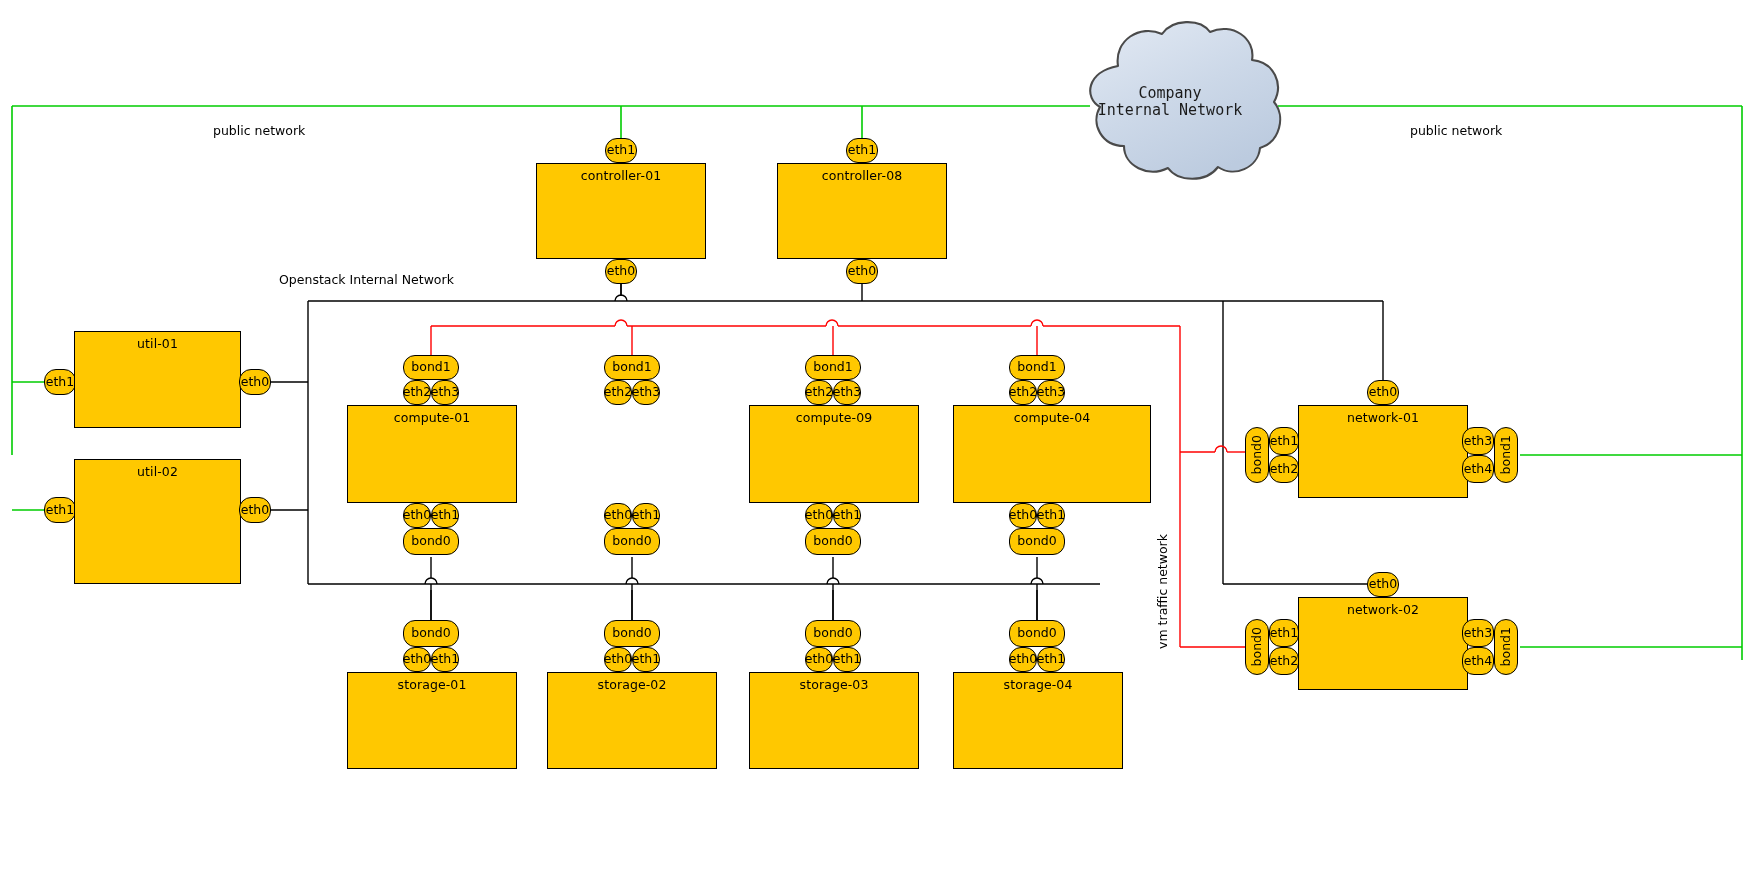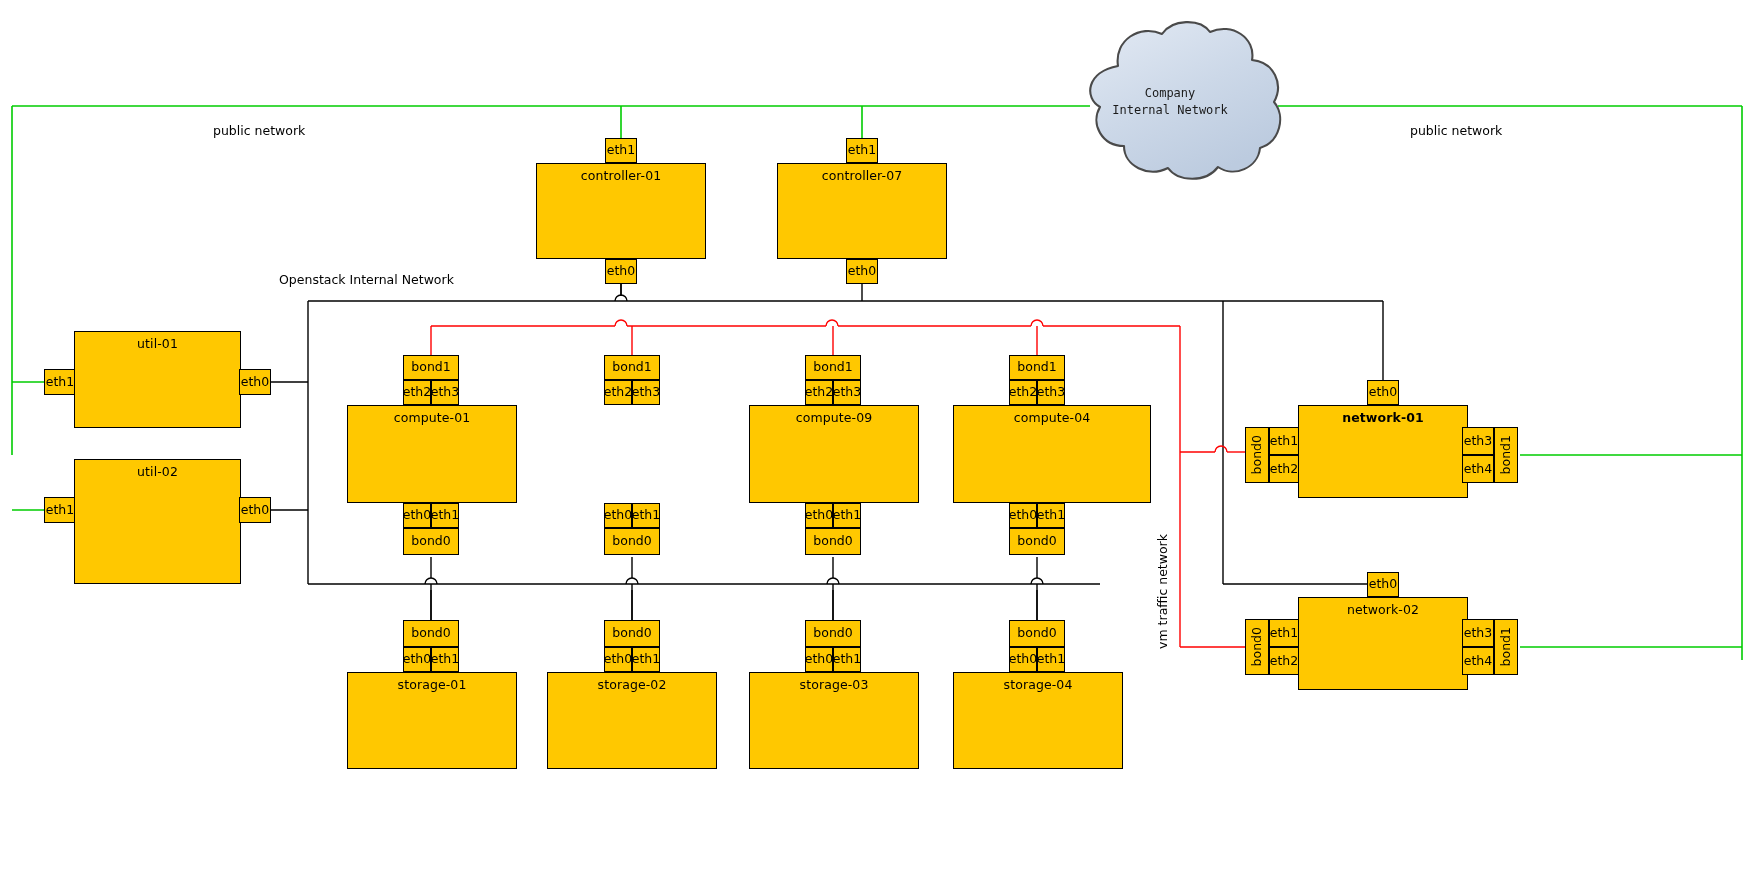--- a/index.html
+++ b/index.html
@@ -6,29 +6,29 @@
   html,body{margin:0;padding:0;background:#ffffff;}
   body{font-family:"DejaVu Sans","Liberation Sans",sans-serif;}
   #canvas{position:relative;width:1754px;height:874px;overflow:hidden;background:#fff;}
   svg.wires{position:absolute;left:0;top:0;width:1754px;height:874px;pointer-events:none;}
 
   
   .box{position:absolute;box-sizing:border-box;background:#FFC800;border:1.3px solid #000;
        display:flex;align-items:flex-start;justify-content:center;color:#000;}
   .box.port{align-items:center;justify-content:center;}
   .host{font-size:12.5px;padding-top:4px;letter-spacing:.1px;}
-  .port{font-size:12.5px;}
+  .port{font-size:12.5px;border-radius:12px;}
   .port span{line-height:1;}
   .vert span{writing-mode:vertical-rl;transform:rotate(180deg);line-height:1;}
 
   
   .lbl{position:absolute;font-size:12.5px;color:#000;white-space:nowrap;}
   .lbl.vertical{writing-mode:vertical-rl;transform:rotate(180deg);}
   .cloudtxt{position:absolute;font-family:"DejaVu Sans Mono","Liberation Mono",monospace;
-            font-size:12px;color:#1b1b1b;text-align:center;line-height:17px;white-space:pre-line;}
+            font-size:15px;color:#1b1b1b;text-align:center;line-height:17px;white-space:pre-line;}
 </style>
 </head>
 <body>
 
 <div id="canvas">
 
   <svg class="wires" viewBox="0 0 1754 874">
 
     <g stroke="#00CC00" stroke-width="1.6" fill="none">
 
@@ -146,21 +146,21 @@
       <span>controller-01</span>
     </div>
   <div class="box port" style="left:605px;top:259px;width:32px;height:25px;">
       <span>eth0</span>
     </div>
 
   <div class="box port" style="left:846px;top:138px;width:32px;height:25px;">
       <span>eth1</span>
     </div>
   <div class="box host" style="left:777px;top:163px;width:170px;height:96px;">
-      <span>controller-07</span>
+      <span>controller-08</span>
     </div>
   <div class="box port" style="left:846px;top:259px;width:32px;height:25px;">
       <span>eth0</span>
     </div>
 
   <div class="box port" style="left:44px;top:369px;width:32px;height:26px;">
       <span>eth1</span>
     </div>
   <div class="box host" style="left:74px;top:331px;width:167px;height:97px;">
       <span>util-01</span>
@@ -321,21 +321,21 @@
     </div>
   <div class="box port vert" style="left:1245px;top:427px;width:24px;height:56px;">
       <span>bond0</span>
     </div>
   <div class="box port" style="left:1269px;top:427px;width:30px;height:28px;">
       <span>eth1</span>
     </div>
   <div class="box port" style="left:1269px;top:455px;width:30px;height:28px;">
       <span>eth2</span>
     </div>
-  <div class="box host" style="left:1298px;top:405px;width:170px;height:93px;font-weight:bold;">
+  <div class="box host" style="left:1298px;top:405px;width:170px;height:93px;">
       <span>network-01</span>
     </div>
   <div class="box port" style="left:1462px;top:427px;width:32px;height:28px;">
       <span>eth3</span>
     </div>
   <div class="box port" style="left:1462px;top:455px;width:32px;height:28px;">
       <span>eth4</span>
     </div>
   <div class="box port vert" style="left:1494px;top:427px;width:24px;height:56px;">
       <span>bond1</span>

